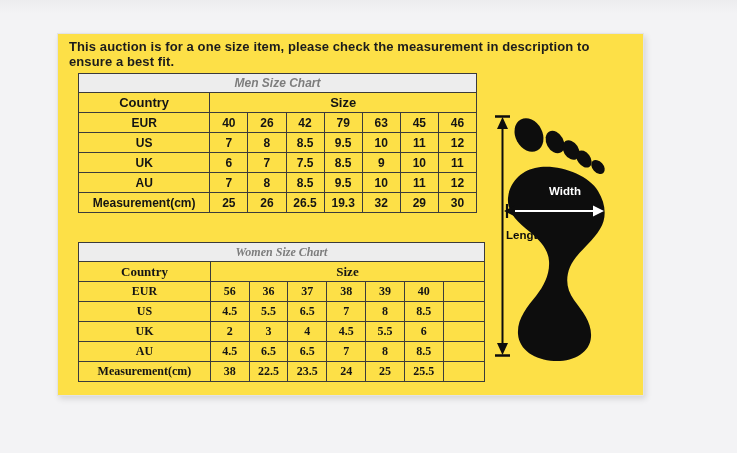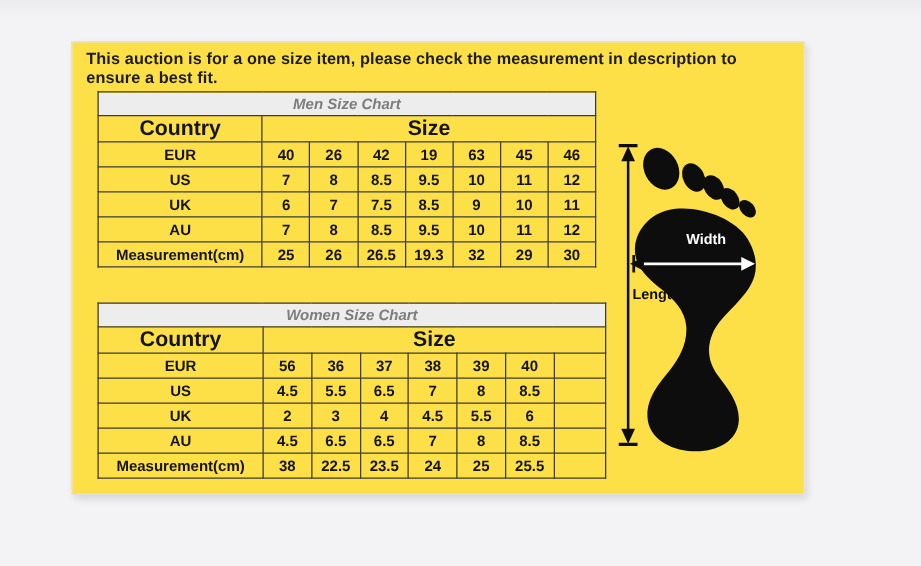--- a/index.html
+++ b/index.html
@@ -4,25 +4,25 @@
 <style>
   html,body{margin:0;padding:0;width:737px;height:453px;overflow:hidden;
     background:linear-gradient(#ececee 0px,#f3f3f5 14px,#f3f3f5 100%);
     font-family:"Liberation Sans", sans-serif;}
   .panel{position:absolute;left:57px;top:33px;width:585px;height:361px;
     background:#fde047;border:1px solid #e3e3e5;box-shadow:2px 3px 6px rgba(0,0,0,.12);}
   .desc{position:absolute;left:11px;top:5px;width:560px;font-size:13px;font-weight:bold;
     color:#1c1c1c;letter-spacing:.1px;}
   table{border-collapse:collapse;table-layout:fixed;position:absolute;left:20px;}
   table.men{top:39px;width:399px;}
-  table.women{top:208px;width:407px;}
+  table.women{top:208px;width:407px;font-family:Liberation Serif, serif;}
   td{border:1.5px solid #3b3b3b;height:19px;text-align:center;vertical-align:middle;
     font-size:12px;font-weight:bold;color:#141414;padding:0;overflow:hidden;white-space:nowrap;}
   td.title{background:#ededed;color:#7d7d7d;font-style:italic;height:18px;margin-left:44px;}
-  td.hdr{font-size:17px;}
+  td.hdr{font-size:13px;}
   .footsvg{position:absolute;left:436px;top:74px;}
   .footsvg text{font-family:"Liberation Sans", sans-serif;font-weight:bold;}
 </style>
 </head>
 <body>
 
 <div class="panel">
 
   <div class="desc">This auction is for a one size item, please check the measurement in description to ensure a best fit.</div>
 
@@ -37,21 +37,21 @@
     </tr>
     <tr>
       <td class="hdr">Country</td>
       <td colspan="7" class="hdr">Size</td>
     </tr>
     <tr>
       <td>EUR</td>
       <td>40</td>
       <td>26</td>
       <td>42</td>
-      <td>19</td>
+      <td>79</td>
       <td>63</td>
       <td>45</td>
       <td>46</td>
     </tr>
     <tr>
       <td>US</td>
       <td>7</td>
       <td>8</td>
       <td>8.5</td>
       <td>9.5</td>

